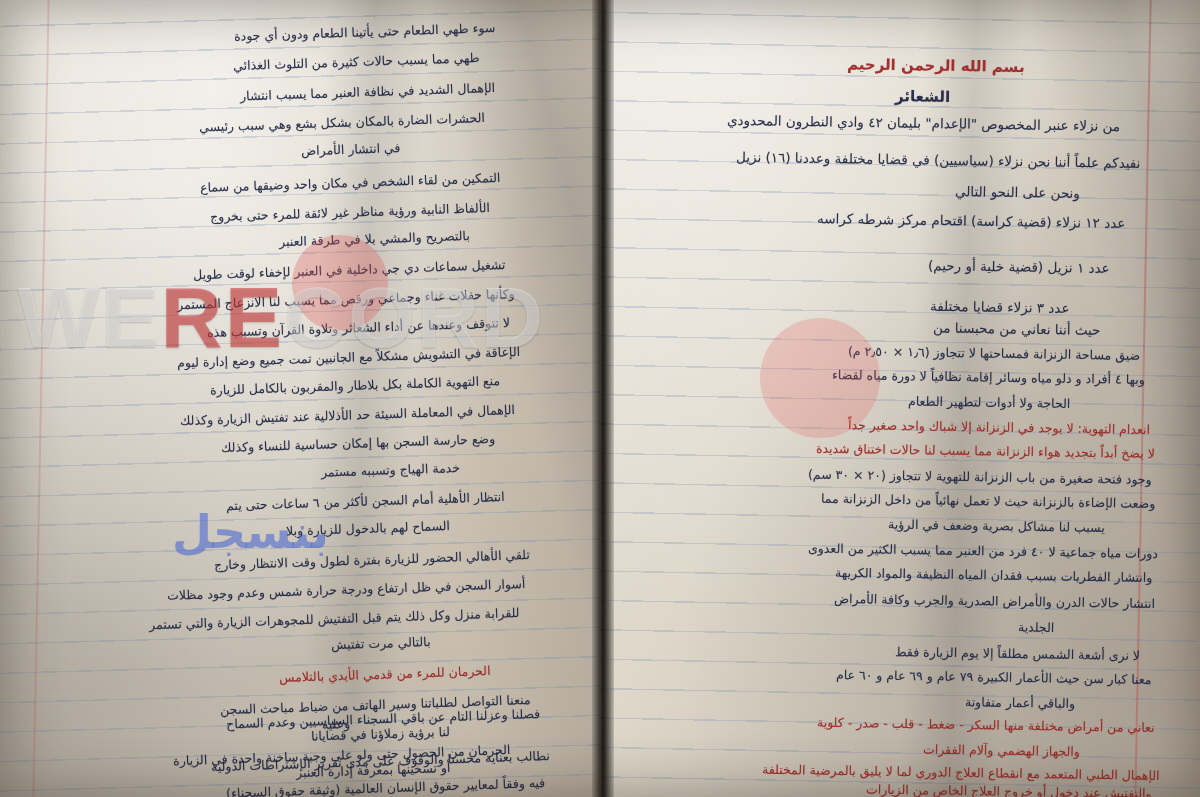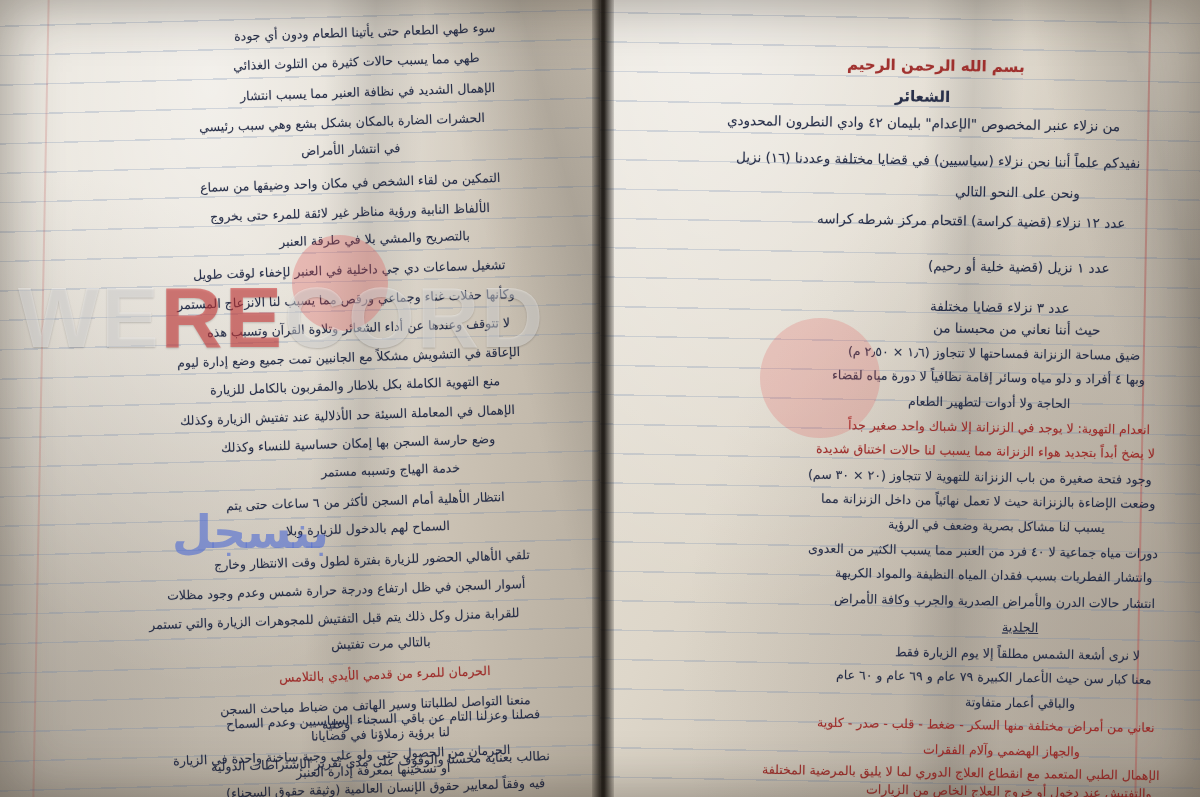--- a/index.html
+++ b/index.html
@@ -221,21 +221,21 @@
       <div class="line num" style="top:372px; right:55px;">وبها ٤ أفراد و دلو مياه وسائر إقامة نظافياً لا دورة مياه لقضاء</div>
       <div class="line num" style="top:396px; right:130px;">الحاجة ولا أدوات لتطهير الطعام</div>
       <div class="line num red" style="top:422px; right:50px;">انعدام التهوية: لا يوجد في الزنزانة إلا شباك واحد صغير جداً</div>
       <div class="line num red" style="top:446px; right:45px;">لا يضخ أبداً بتجديد هواء الزنزانة مما يسبب لنا حالات اختناق شديدة</div>
       <div class="line num" style="top:472px; right:48px;">وجود فتحة صغيرة من باب الزنزانة للتهوية لا تتجاوز (٢٠ × ٣٠ سم)</div>
       <div class="line num" style="top:496px; right:45px;">وضعت الإضاءة بالزنزانة حيث لا تعمل نهائياً من داخل الزنزانة مما</div>
       <div class="line num" style="top:520px; right:95px;">يسبب لنا مشاكل بصرية وضعف في الرؤية</div>
       <div class="line num" style="top:546px; right:42px;">دورات مياه جماعية لا ٤٠ فرد من العنبر مما يسبب الكثير من العدوى</div>
       <div class="line num" style="top:570px; right:48px;">وانتشار الفطريات بسبب فقدان المياه النظيفة والمواد الكريهة</div>
       <div class="line num" style="top:596px; right:45px;">انتشار حالات الدرن والأمراض الصدرية والجرب وكافة الأمراض</div>
-      <div class="line num" style="top:620px; right:162px;text-decoration:underline;">الجلدية</div>
+      <div class="line num" style="top:620px; right:146px;">الجلدية</div>
       <div class="line num" style="top:648px; right:60px;">لا نرى أشعة الشمس مطلقاً إلا يوم الزيارة فقط</div>
       <div class="line num" style="top:672px; right:48px;">معنا كبار سن حيث الأعمار الكبيرة ٧٩ عام و ٦٩ عام و ٦٠ عام</div>
       <div class="line num" style="top:696px; right:125px;">والباقي أعمار متفاوتة</div>
       <div class="line num red" style="top:720px; right:45px;">نعاني من أمراض مختلفة منها السكر - ضغط - قلب - صدر - كلوية</div>
       <div class="line num red" style="top:744px; right:120px;">والجهاز الهضمي وآلام الفقرات</div>
       <div class="line num red" style="top:768px; right:40px;">الإهمال الطبي المتعمد مع انقطاع العلاج الدوري لما لا يليق بالمرضية المختلفة</div>
       <div class="line num red" style="top:786px; right:48px;">والتفتيش عند دخول أو خروج العلاج الخاص من الزيارات</div>
     </div>
     <div class="crease"></div>
   </div>

